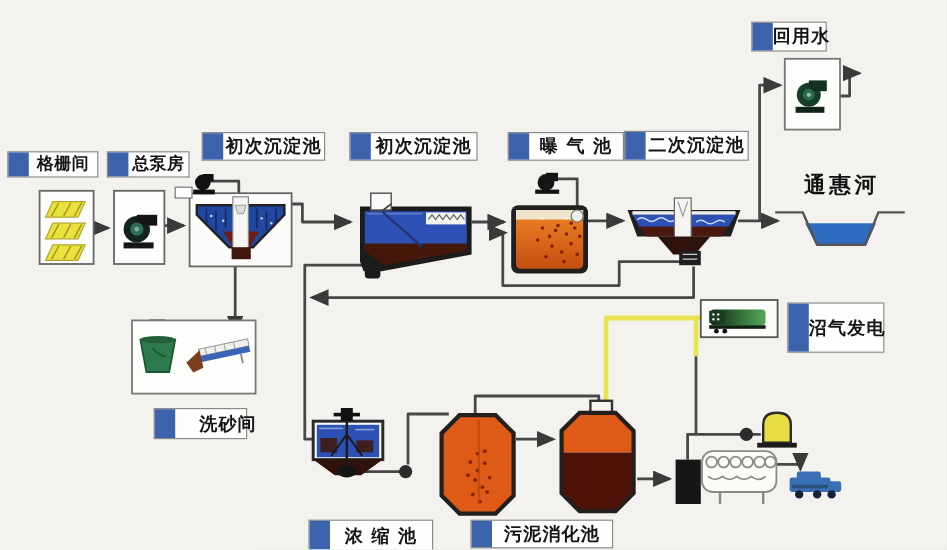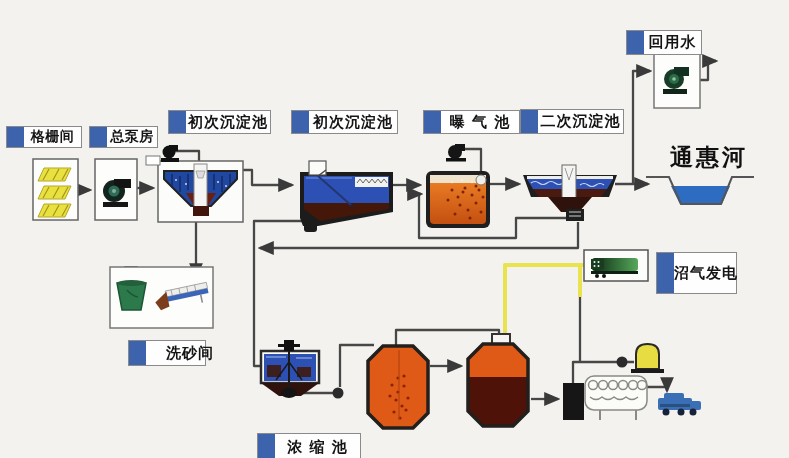--- a/index.html
+++ b/index.html
@@ -14,21 +14,21 @@
     background:#fefefe;border:1px solid #8a8a8a;box-sizing:border-box;
     font-weight:bold;color:#141414;
   }
   .lbl .sq{width:17px;flex:0 0 auto;background:#3d63ad;}
   .lbl .tx{
     flex:1;display:flex;align-items:center;justify-content:center;
     font-size:15px;letter-spacing:1px;white-space:pre;
   }
   .lbl.small .tx{font-size:14px;letter-spacing:0.5px;}
   .plain{
-    position:absolute;font-weight:bold;font-size:23px;letter-spacing:3px;color:#111;
+    position:absolute;font-weight:bold;font-size:18px;letter-spacing:3px;color:#111;
   }
 </style>
 </head>
 <body>
 
 <div id="stage">
 
 <svg width="789" height="458" viewBox="0 0 789 458">
   <defs>
     <marker id="arr" markerWidth="7" markerHeight="7" refX="6" refY="3" orient="auto">
@@ -329,31 +329,35 @@
   <span class="tx">初次沉淀池</span>
 </div>
 <div class="lbl" style="left:423px;top:110px;width:97px;height:24px;">
   <span class="sq"></span>
   <span class="tx">曝 气 池</span>
 </div>
 <div class="lbl" style="left:520px;top:109px;width:104px;height:25px;">
   <span class="sq"></span>
   <span class="tx">二次沉淀池</span>
 </div>
-<div class="lbl" style="left:626px;top:30px;width:76px;height:25px;">
+<div class="lbl" style="left:626px;top:18px;width:63px;height:25px;">
   <span class="sq"></span>
   <span class="tx">回用水</span>
 </div>
 <div class="lbl" style="left:656px;top:252px;width:81px;height:42px;">
   <span class="sq"></span>
   <span class="tx">沼气发电</span>
 </div>
 <div class="lbl" style="left:128px;top:340px;width:78px;height:26px;gap:20px;">
   <span class="sq"></span>
   <span class="tx">洗砂间</span>
 </div>
 <div class="lbl" style="left:257px;top:433px;width:104px;height:28px;">
   <span class="sq"></span>
   <span class="tx">浓 缩 池</span>
 </div>
+<div class="lbl" style="left:392px;top:433px;width:119px;height:24px;">
+  <span class="sq"></span>
+  <span class="tx">污泥消化池</span>
+</div>
 <div class="plain" style="left:670px;top:142px;">通惠河</div>
 
 </div>
 
 </body></html>

